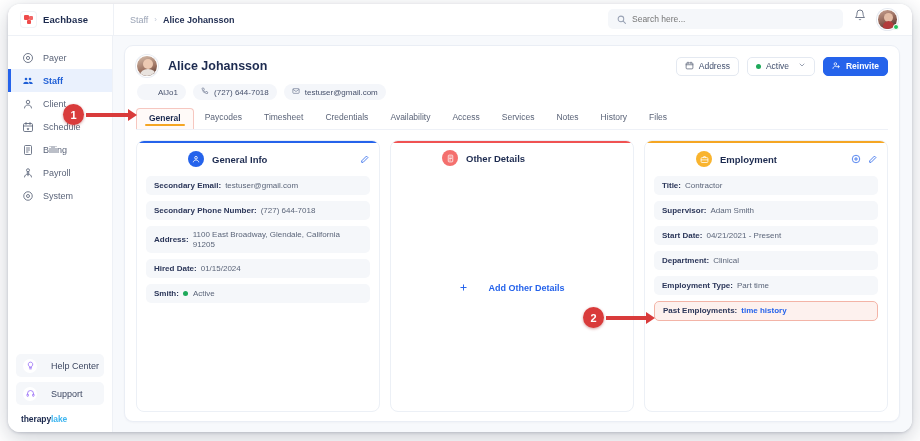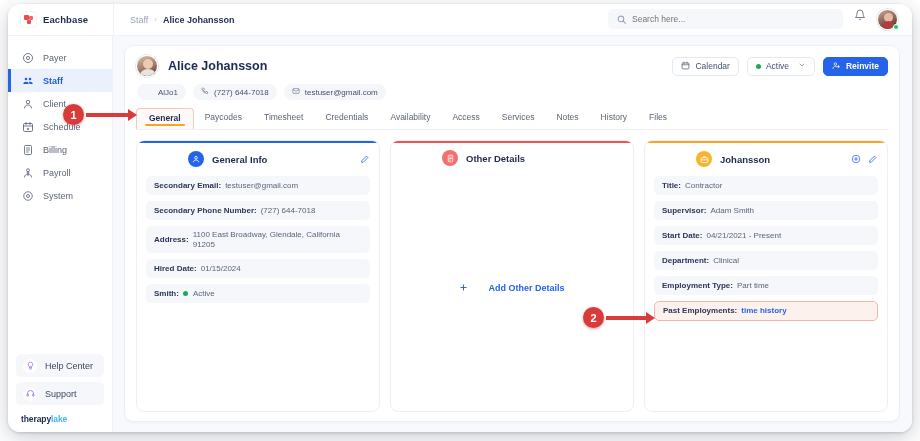--- a/index.html
+++ b/index.html
@@ -128,21 +128,21 @@
   .nav-item.active::before {
     content:''; position:absolute; left:0; top:0; bottom:0; width:2.5px; background:#2563eb;
   }
   .nav-icon { width: 13px; height: 13px; display:flex; align-items:center; justify-content:center; flex:none; }
   .nav-icon svg { display:block; }
 
   .sidebar-bottom { margin-top: auto; padding: 0 8px 8px; }
   .sb-item {
     height: 23px; border-radius: 5px;
     background: #f5f7fa;
-    display: flex; align-items: center; gap: 8px;
+    display: flex; align-items: center; gap: 14px;
     padding-left: 7px; margin-bottom: 5px;
     font-size: 9px; color: #3d4761; cursor: pointer;
   }
   .sb-bubble {
     width: 14px; height: 14px; border-radius: 50%;
     background: #fff; display:flex; align-items:center; justify-content:center; flex:none;
   }
   .footer-logo {
     padding: 4px 0 0 5px;
     font-size: 8.5px; font-weight: 700; letter-spacing: -.1px;
@@ -460,21 +460,21 @@
           <div class="p-avatar"></div>
           <div class="p-name">Alice Johansson</div>
           <div class="hdr-actions">
             <div class="btn btn-ghost">
               <span>
                 <svg width="9" height="9" viewBox="0 0 24 24" fill="none" stroke="#5b6478" stroke-width="2">
                   <rect x="3" y="5" width="18" height="16" rx="2.5"></rect>
                   <path d="M3 10h18M8 3v4M16 3v4" stroke-linecap="round"></path>
                 </svg>
               </span>
-              <span>Calendar</span>
+              <span>Address</span>
             </div>
             <div class="btn btn-select">
               <span class="dot-green"></span>
               <span>Active</span>
               <span class="chev">
                 <svg width="8" height="8" viewBox="0 0 24 24" fill="none" stroke="#8a93a6" stroke-width="2.6">
                   <path d="M6 9l6 6 6-6" stroke-linecap="round" stroke-linejoin="round"></path>
                 </svg>
               </span>
             </div>
@@ -605,21 +605,21 @@
 
           <div class="card">
             <div class="card-accent" style="background:#f5a623"></div>
             <div class="card-head">
               <span class="card-ic" style="background:#f9b42e">
                 <svg width="9" height="9" viewBox="0 0 24 24" fill="none" stroke="#fff" stroke-width="2">
                   <rect x="3" y="7" width="18" height="13" rx="2.2"></rect>
                   <path d="M9 7V5.5A1.5 1.5 0 0110.5 4h3A1.5 1.5 0 0115 5.5V7M3 13h18" stroke-linecap="round"></path>
                 </svg>
               </span>
-              <span class="card-title">Johansson</span>
+              <span class="card-title">Employment</span>
               <span class="card-head-tools">
                 <span>
                   <svg width="10" height="10" viewBox="0 0 24 24" fill="none" stroke="#2563eb" stroke-width="1.8">
                     <circle cx="12" cy="12" r="9"></circle>
                       <path d="M12 8v8M8 12h8" stroke-linecap="round"></path>
                   </svg>
                 </span>
                 <span>
                   <svg width="10" height="10" viewBox="0 0 24 24" fill="none" stroke="#2563eb" stroke-width="1.9">
                     <path d="M4 16.5V20h3.5L19 8.5 15.5 5z" stroke-linejoin="round"></path>

